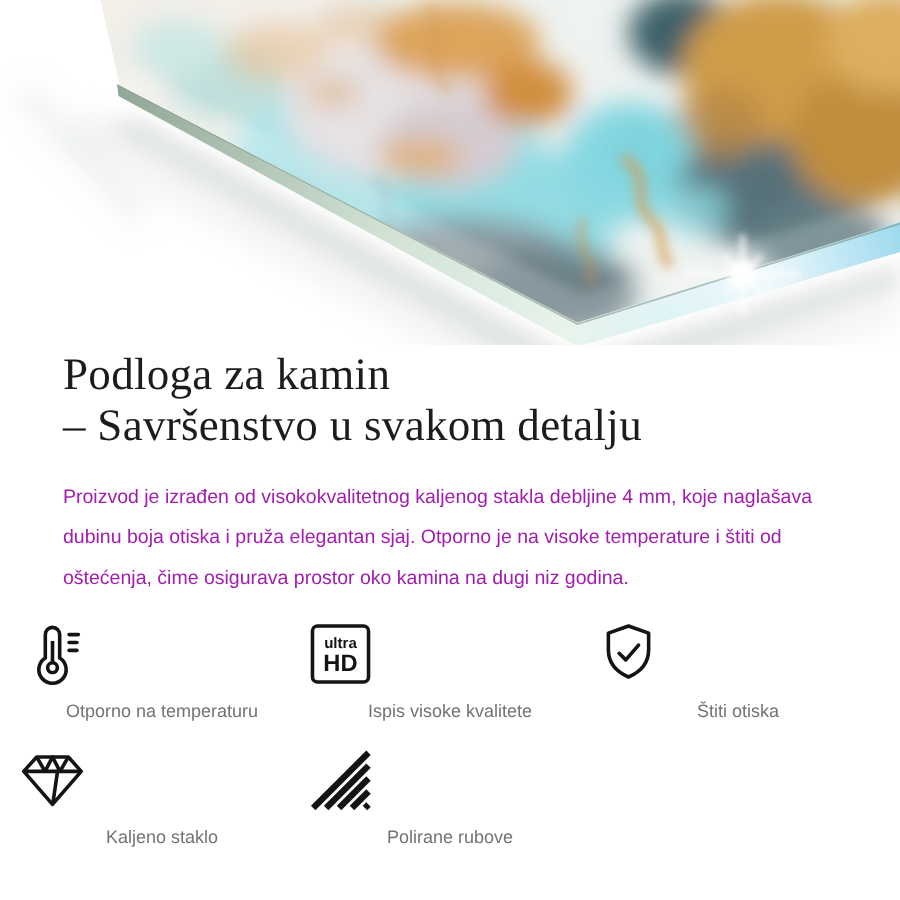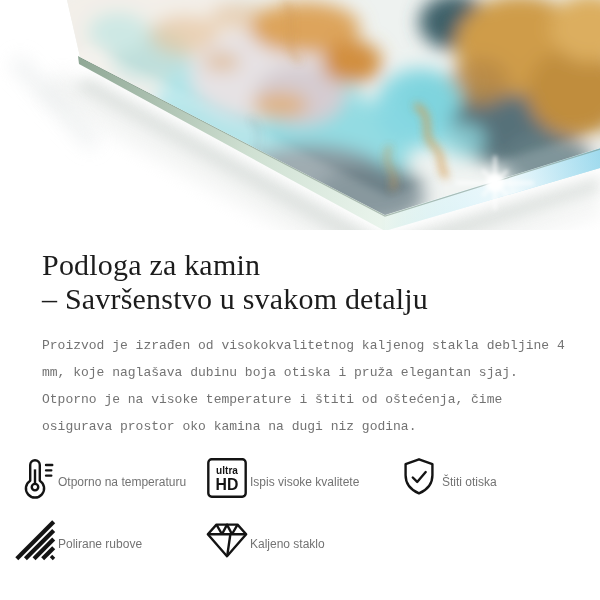--- a/index.html
+++ b/index.html
@@ -6,49 +6,47 @@
   html, body { width: 600px; height: 600px; background: #ffffff; overflow: hidden; }
   body { font-family: "Liberation Sans", "DejaVu Sans", sans-serif; color: #1d1d1d; }
 
   
   .hero { position: relative; width: 600px; height: 230px; background: #ffffff; }
   .hero svg { display: block; width: 600px; height: 230px; }
 
   
   .content { padding: 0 30px 0 42px; }
   .headline {
-    margin-top: 18px;
+    margin-top: 3px;
     font-family: "Liberation Serif", "DejaVu Serif", serif;
     font-weight: 400;
     font-size: 30px;
     line-height: 34px;
     color: #1c1c1c;
     letter-spacing: 0.2px;
   }
   .headline span { display: block; }
   .description {
     margin-top: 16px;
     max-width: 528px;
     font-size: 13px;
     line-height: 27px;
-    color: #737373;
-    font-family: Liberation Mono, monospace;
+    color: #a21caf;
   }
 
   
   .features {
     margin: 15px 12px 0 12px;
     display: grid;
     grid-template-columns: repeat(3, 1fr);
     row-gap: 16px;
   }
   .feature {
     display: flex;
-    flex-direction: row;
-    align-items: center;
+    flex-direction: column;
   }
   .feature .icon-box {
     width: 46px; height: 46px;
     display: flex; align-items: center; justify-content: center;
   }
   .feature .icon-box svg { width: 46px; height: 46px; }
   .feature .flabel {
     margin-top: 8px;
     font-size: 12px;
     line-height: 14px;
@@ -191,36 +189,36 @@
         <path class="ico" stroke-width="2.6" stroke-linejoin="round" d="M24,4.5 L38,9.5 V21 c0,9.5 -6.2,15.6 -14,19 c-7.8,-3.4 -14,-9.5 -14,-19 V9.5 Z"></path>
         <path class="ico" stroke-width="2.6" stroke-linecap="round" stroke-linejoin="round" d="M17.5,23.5 l4.6,4.6 L31,17.8"></path>
       </svg>
     </div>
     <div class="flabel">Štiti otiska</div>
   </div>
 
   <div class="feature">
     <div class="icon-box">
       <svg viewBox="0 0 48 48">
+        <path class="ico" stroke-width="2.2" stroke-linejoin="round" d="M13,8 L35,8 L44,18 L24,41 L4,18 Z"></path>
+        <path class="ico" stroke-width="1.8" stroke-linejoin="round" d="M4,18 H44 M13,8 L18.8,18 L24,8 L29.2,18 L35,8 M27.5,18 L24.3,40"></path>
+      </svg>
+    </div>
+    <div class="flabel">Kaljeno staklo</div>
+  </div>
+
+  <div class="feature">
+    <div class="icon-box">
+      <svg viewBox="0 0 48 48">
         <g stroke="#141414" stroke-width="4.4">
           <path d="M5,43.5 L43.5,5"></path>
           <path d="M14,43.5 L43.5,14"></path>
           <path d="M23,43.5 L43.5,23"></path>
           <path d="M32,43.5 L43.5,32"></path>
           <path d="M41,43.5 L43.5,41"></path>
         </g>
       </svg>
     </div>
     <div class="flabel">Polirane rubove</div>
   </div>
 
-  <div class="feature">
-    <div class="icon-box">
-      <svg viewBox="0 0 48 48">
-        <path class="ico" stroke-width="2.2" stroke-linejoin="round" d="M13,8 L35,8 L44,18 L24,41 L4,18 Z"></path>
-        <path class="ico" stroke-width="1.8" stroke-linejoin="round" d="M4,18 H44 M13,8 L18.8,18 L24,8 L29.2,18 L35,8 M27.5,18 L24.3,40"></path>
-      </svg>
-    </div>
-    <div class="flabel">Kaljeno staklo</div>
-  </div>
-
 
 </div>
 
 </body></html>

